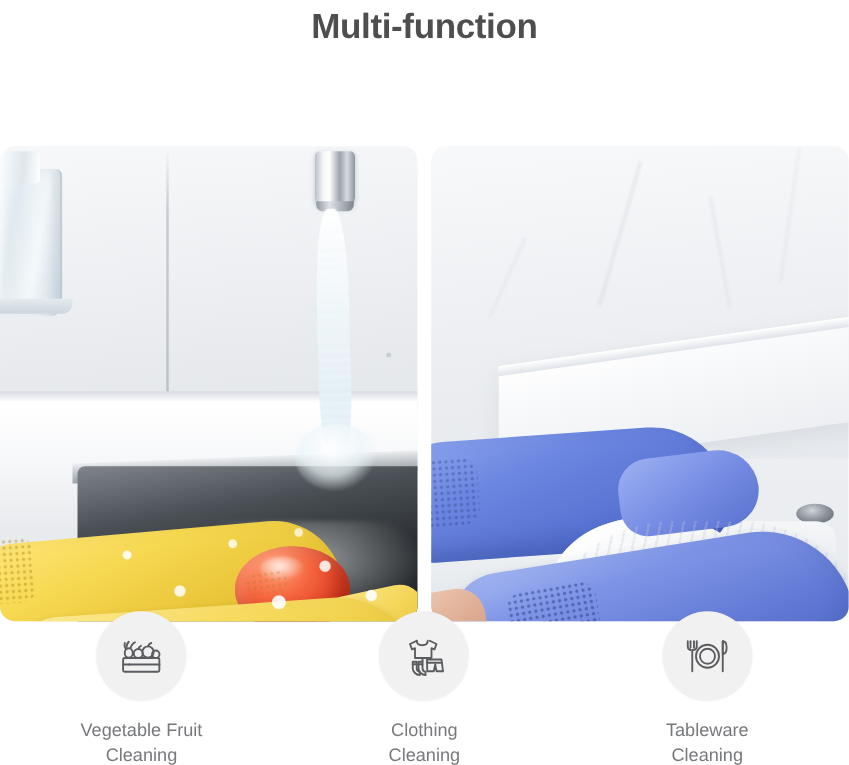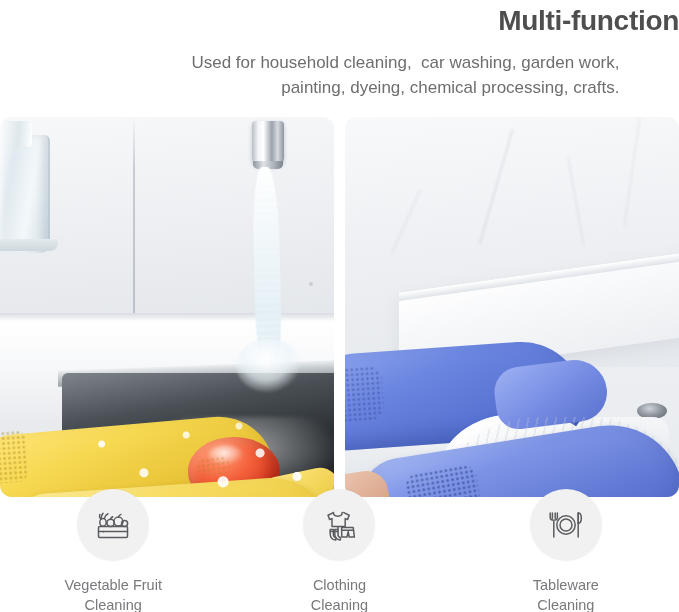--- a/index.html
+++ b/index.html
@@ -11,21 +11,21 @@
     width: 679px;
     height: 612px;
     font-family: "Liberation Sans", sans-serif;
     overflow: hidden;
     position: relative;
   }
 
   
   .header {
     padding-top: 4px;
-    text-align: right;
+    text-align: center;
   }
   .title {
     font-size: 28px;
     font-weight: bold;
     color: #4e4e4e;
     letter-spacing: -0.3px;
     line-height: 34px;
     margin: 0;
   }
   .subtitle {
@@ -382,22 +382,20 @@
     text-align: center;
     white-space: pre-line;
   }
   .feature-icon svg { display: block; }
 </style>
 </head>
 <body>
 
 <div class="header">
   <h1 class="title">Multi-function</h1>
-  <p class="subtitle">Used for household cleaning,  car washing, garden work,
-painting, dyeing, chemical processing, crafts.</p>
 </div>
 
 <div class="panels">
 
   <div class="panel left">
     <div class="scene-left">
       <div class="backsplash"></div>
       <div class="bs-seam"></div>
       <div class="bs-hole h1"></div>
       <div class="bs-hole h2"></div>

